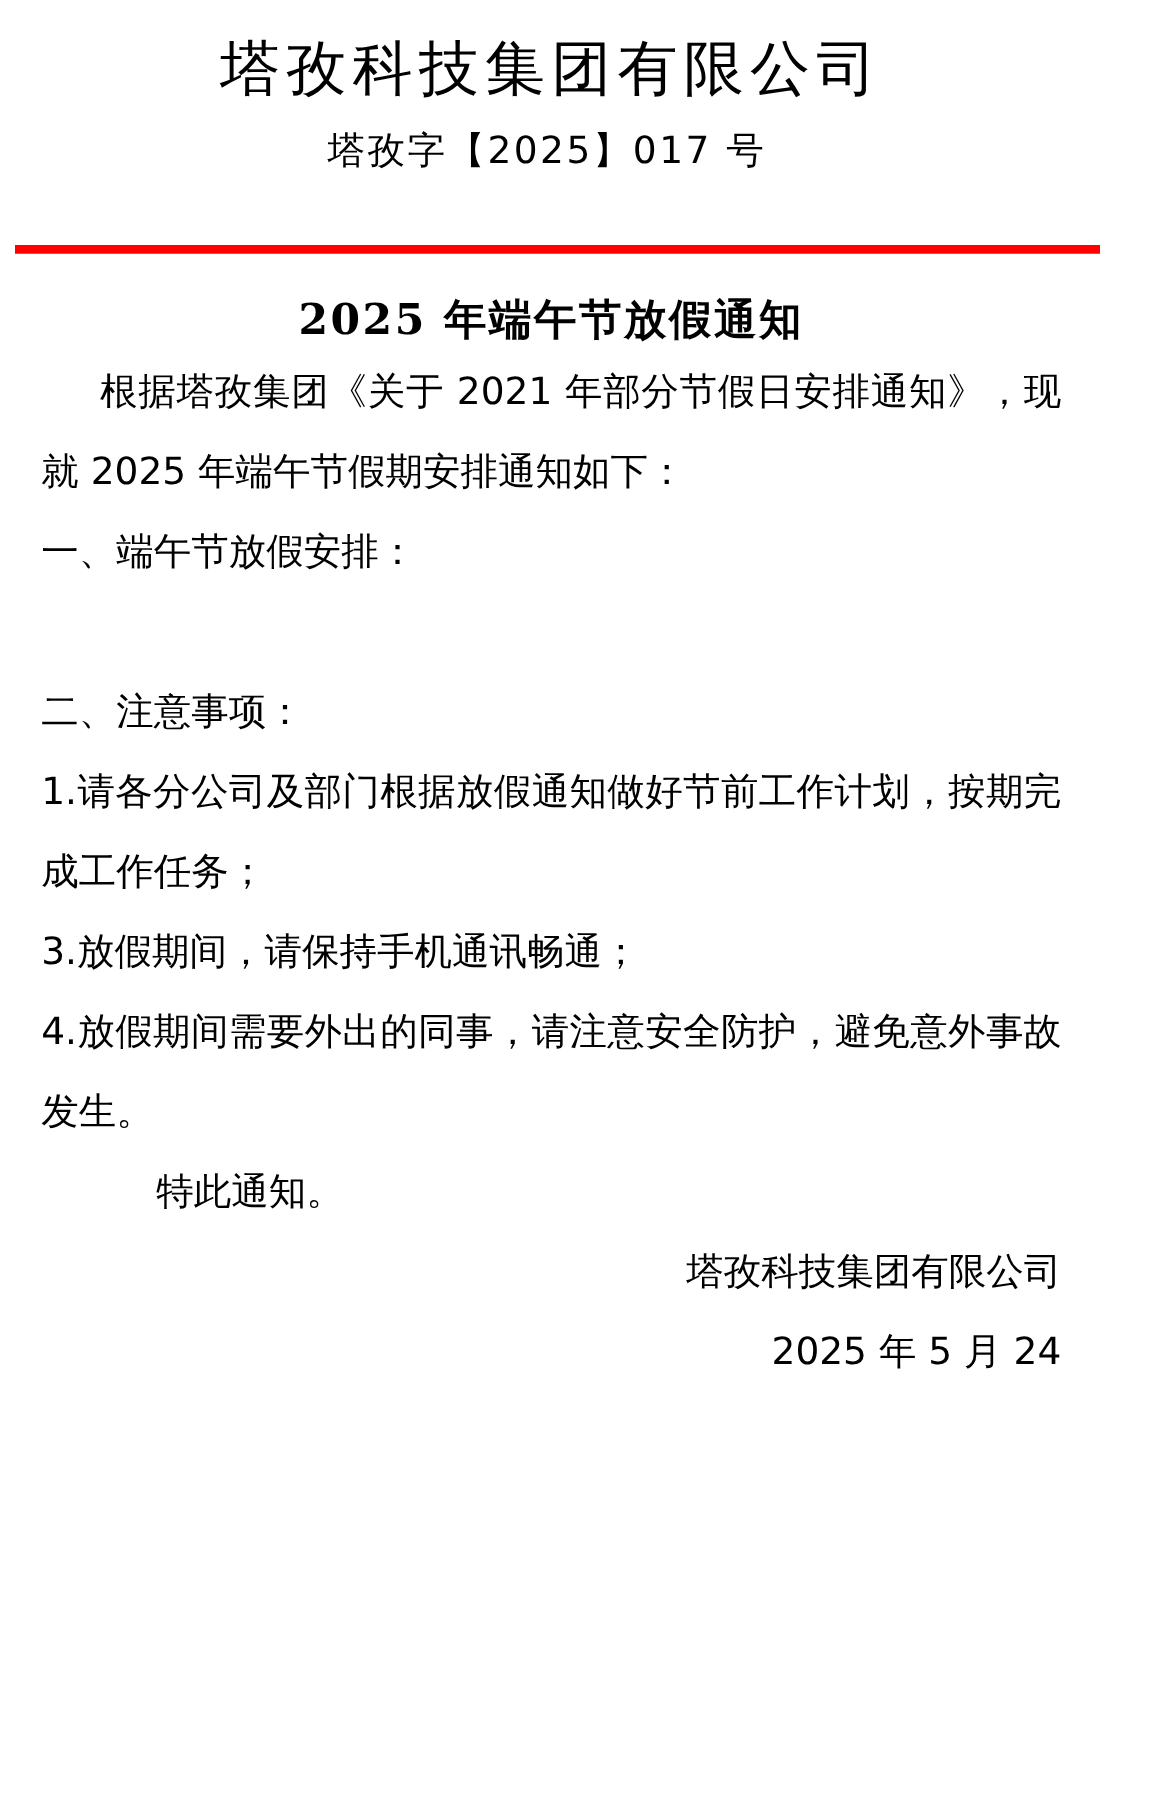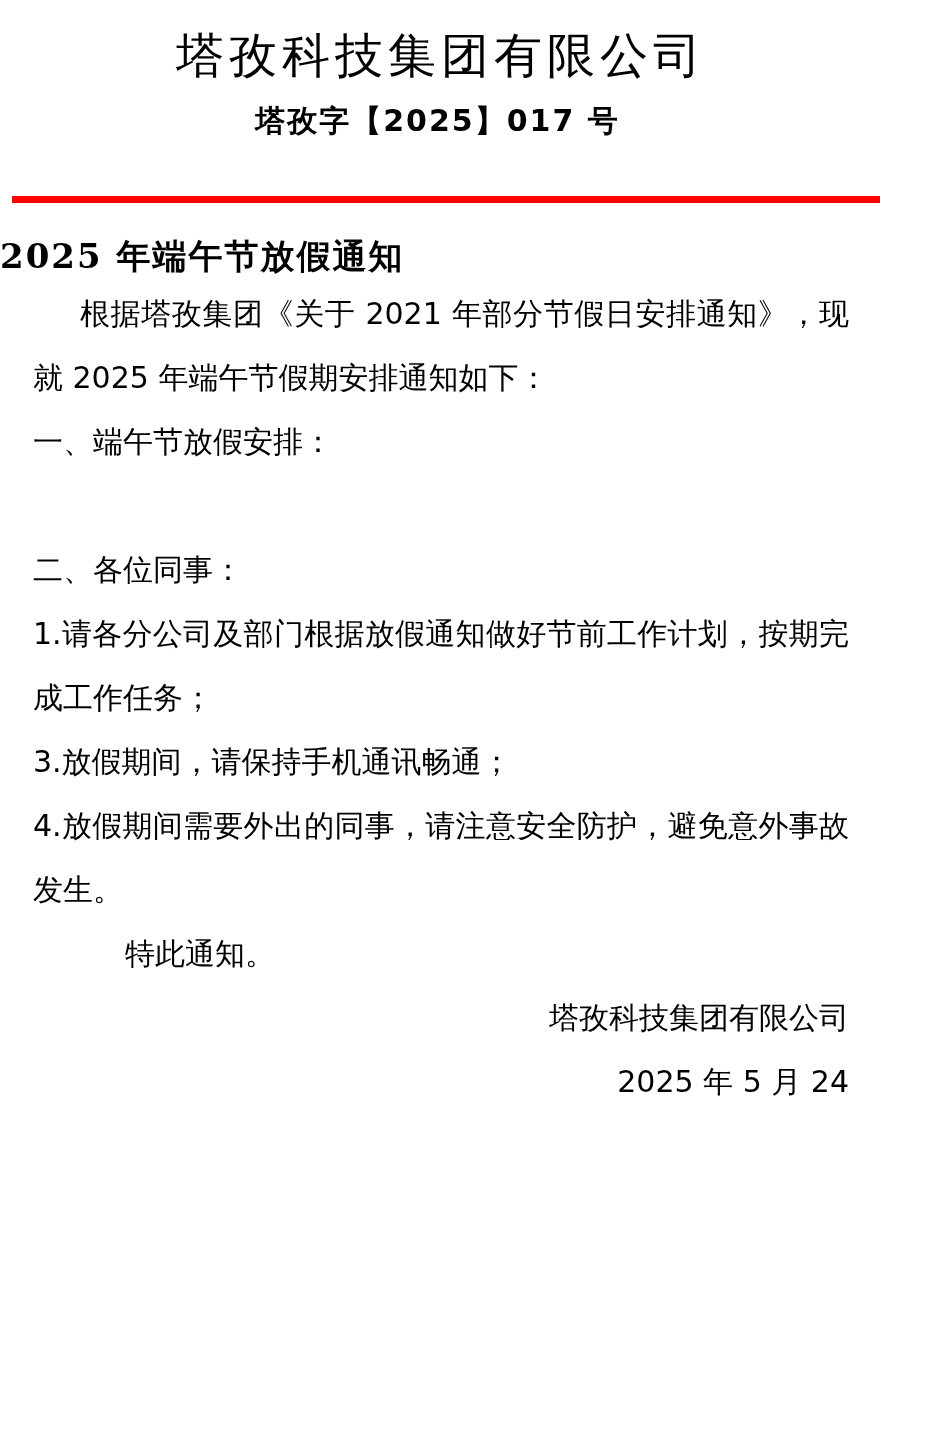--- a/index.html
+++ b/index.html
@@ -19,32 +19,32 @@
     font-family: "DejaVu Serif", "Liberation Serif", serif;
     font-weight: 400;
     font-size: 48px;
     line-height: 55px;
     letter-spacing: 5px;
   }
   .doc-number {
     margin: 20px 7px 0 0;
     text-align: center;
     font-size: 30px;
-    font-weight: 700;
+    font-weight: 400;
     line-height: 36px;
     letter-spacing: 2px;
   }
   .red-rule {
     margin: 57px 2px 0 12px;
     height: 7px;
     background: #fe0101;
   }
   .notice-title {
     margin: 31px 0 0 0;
-    text-align: left;
+    text-align: center;
     font-family: "DejaVu Serif", "Liberation Serif", serif;
     font-weight: 700;
     font-size: 34px;
     line-height: 44px;
     letter-spacing: 2px;
   }
   .doc-body {
     margin: 4px 33px 0 33px;
     font-size: 30px;
     line-height: 64px;
@@ -73,21 +73,21 @@
   <div class="doc-body">
 
 
     <p class="justify first-indent">根据塔孜集团《关于 2021 年部分节假日安排通知》，现就 2025 年端午节假期安排通知如下：</p>
 
     <p>一、端午节放假安排：</p>
 
 
     <p class="blank-line"></p>
 
-    <p>二、各位同事：</p>
+    <p>二、注意事项：</p>
 
     <p class="justify">1.请各分公司及部门根据放假通知做好节前工作计划，按期完成工作任务；</p>
 
 
     <p>3.放假期间，请保持手机通讯畅通；</p>
 
     <p class="justify">4.放假期间需要外出的同事，请注意安全防护，避免意外事故发生。</p>
 
     <p class="closing-indent">特此通知。</p>
 

